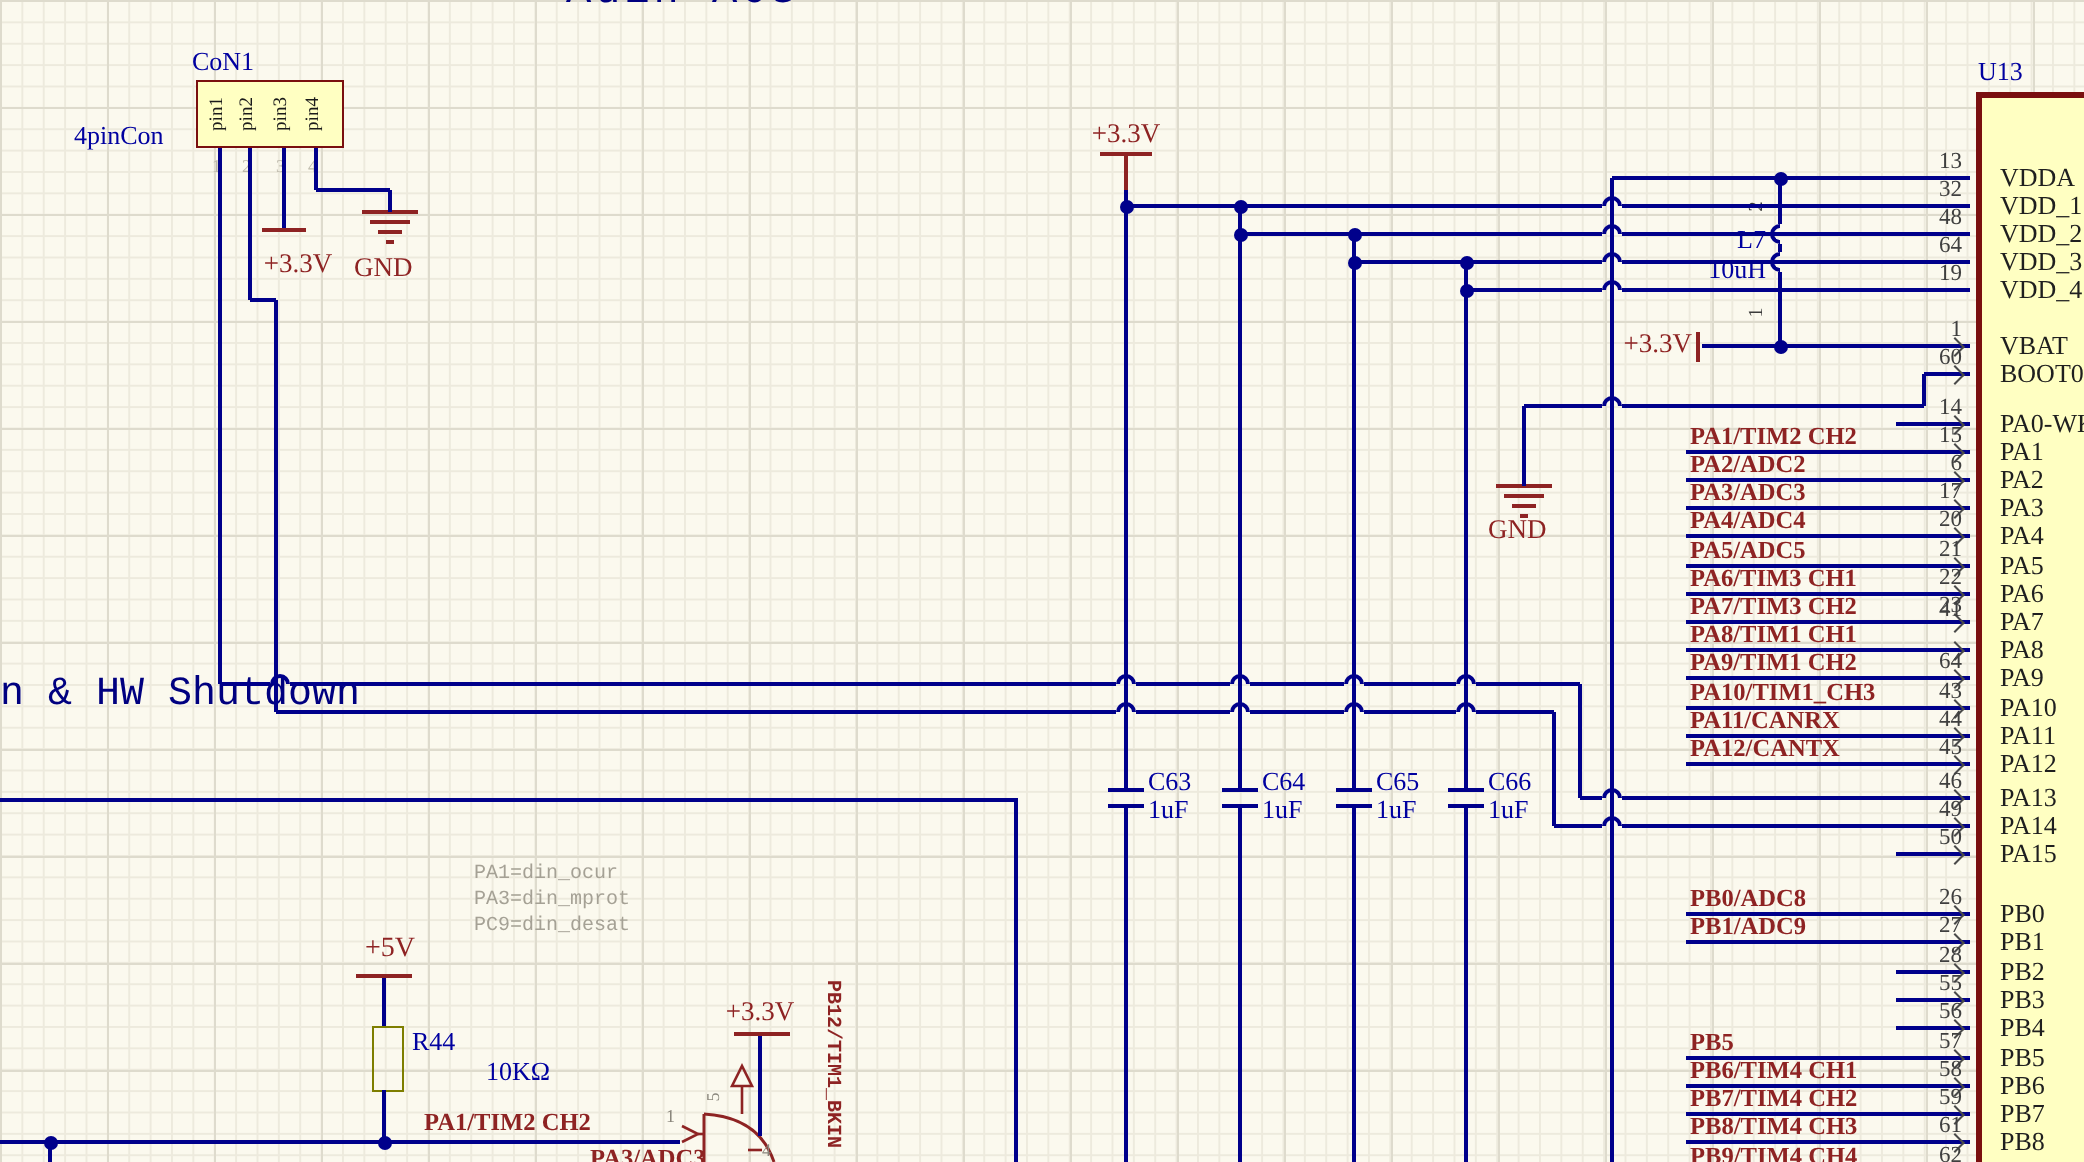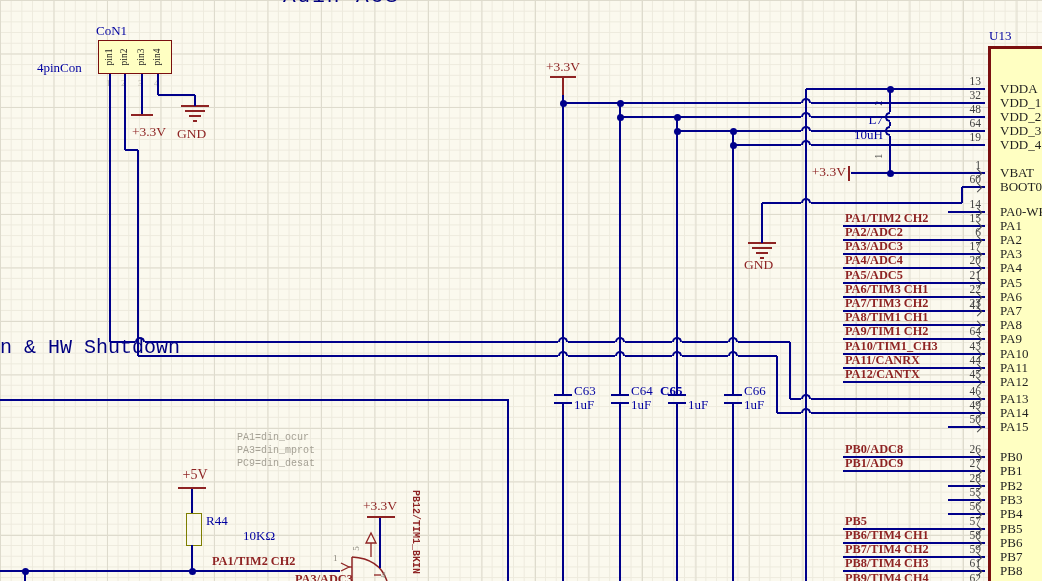--- a/index.html
+++ b/index.html
@@ -347,21 +347,21 @@
       <div class="plate" style="left: 554px; top: 394px; width: 18px;"></div>
       <div class="plate" style="left: 554px; top: 402px; width: 18px;"></div>
       <div class="t desig" style="left: 574px; top: 384px;">C63</div>
       <div class="t desig" style="left: 574px; top: 398px;">1uF</div>
       <div class="plate" style="left: 611px; top: 394px; width: 18px;"></div>
       <div class="plate" style="left: 611px; top: 402px; width: 18px;"></div>
       <div class="t desig" style="left: 631px; top: 384px;">C64</div>
       <div class="t desig" style="left: 631px; top: 398px;">1uF</div>
       <div class="plate" style="left: 668px; top: 394px; width: 18px;"></div>
       <div class="plate" style="left: 668px; top: 402px; width: 18px;"></div>
-      <div class="t desig" style="left: 660px; top: 384px; font-weight: bold;">C65</div>
+      <div class="t desig" style="left: 688px; top: 384px;">C65</div>
       <div class="t desig" style="left: 688px; top: 398px;">1uF</div>
       <div class="plate" style="left: 724px; top: 394px; width: 18px;"></div>
       <div class="plate" style="left: 724px; top: 402px; width: 18px;"></div>
       <div class="t desig" style="left: 744px; top: 384px;">C66</div>
       <div class="t desig" style="left: 744px; top: 398px;">1uF</div>
     </div>
 
 </div>
 
 </body></html>

